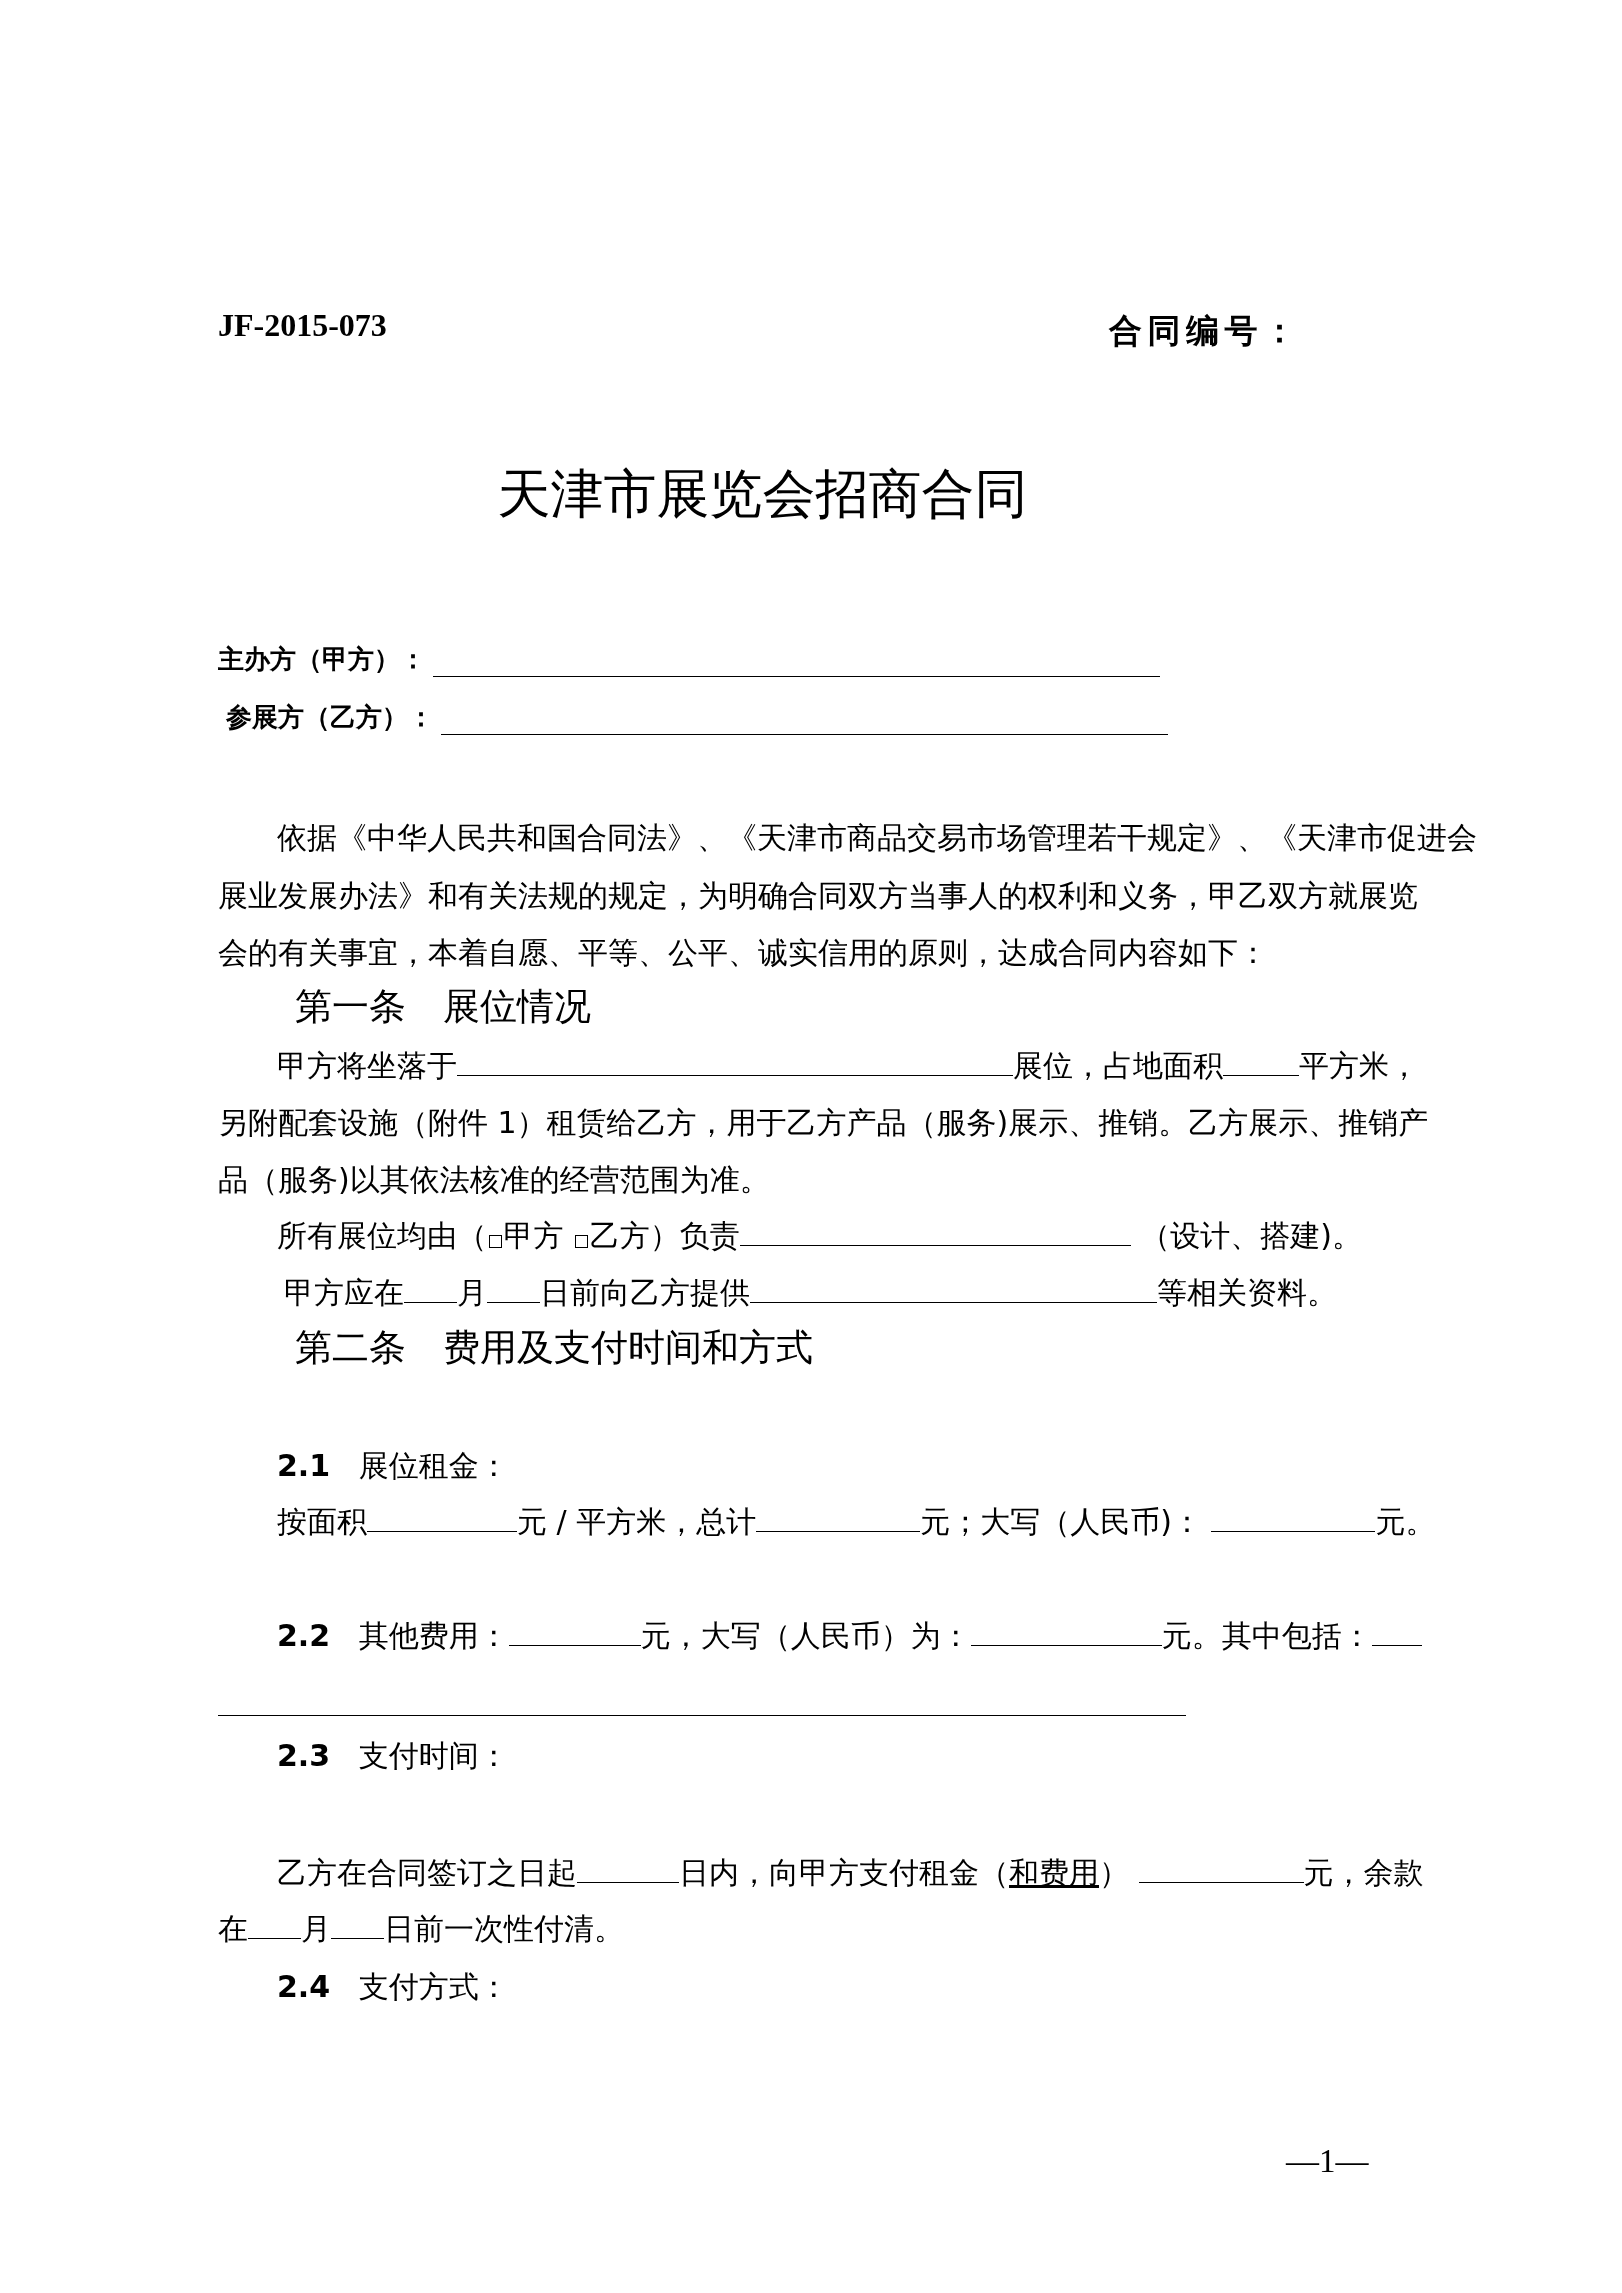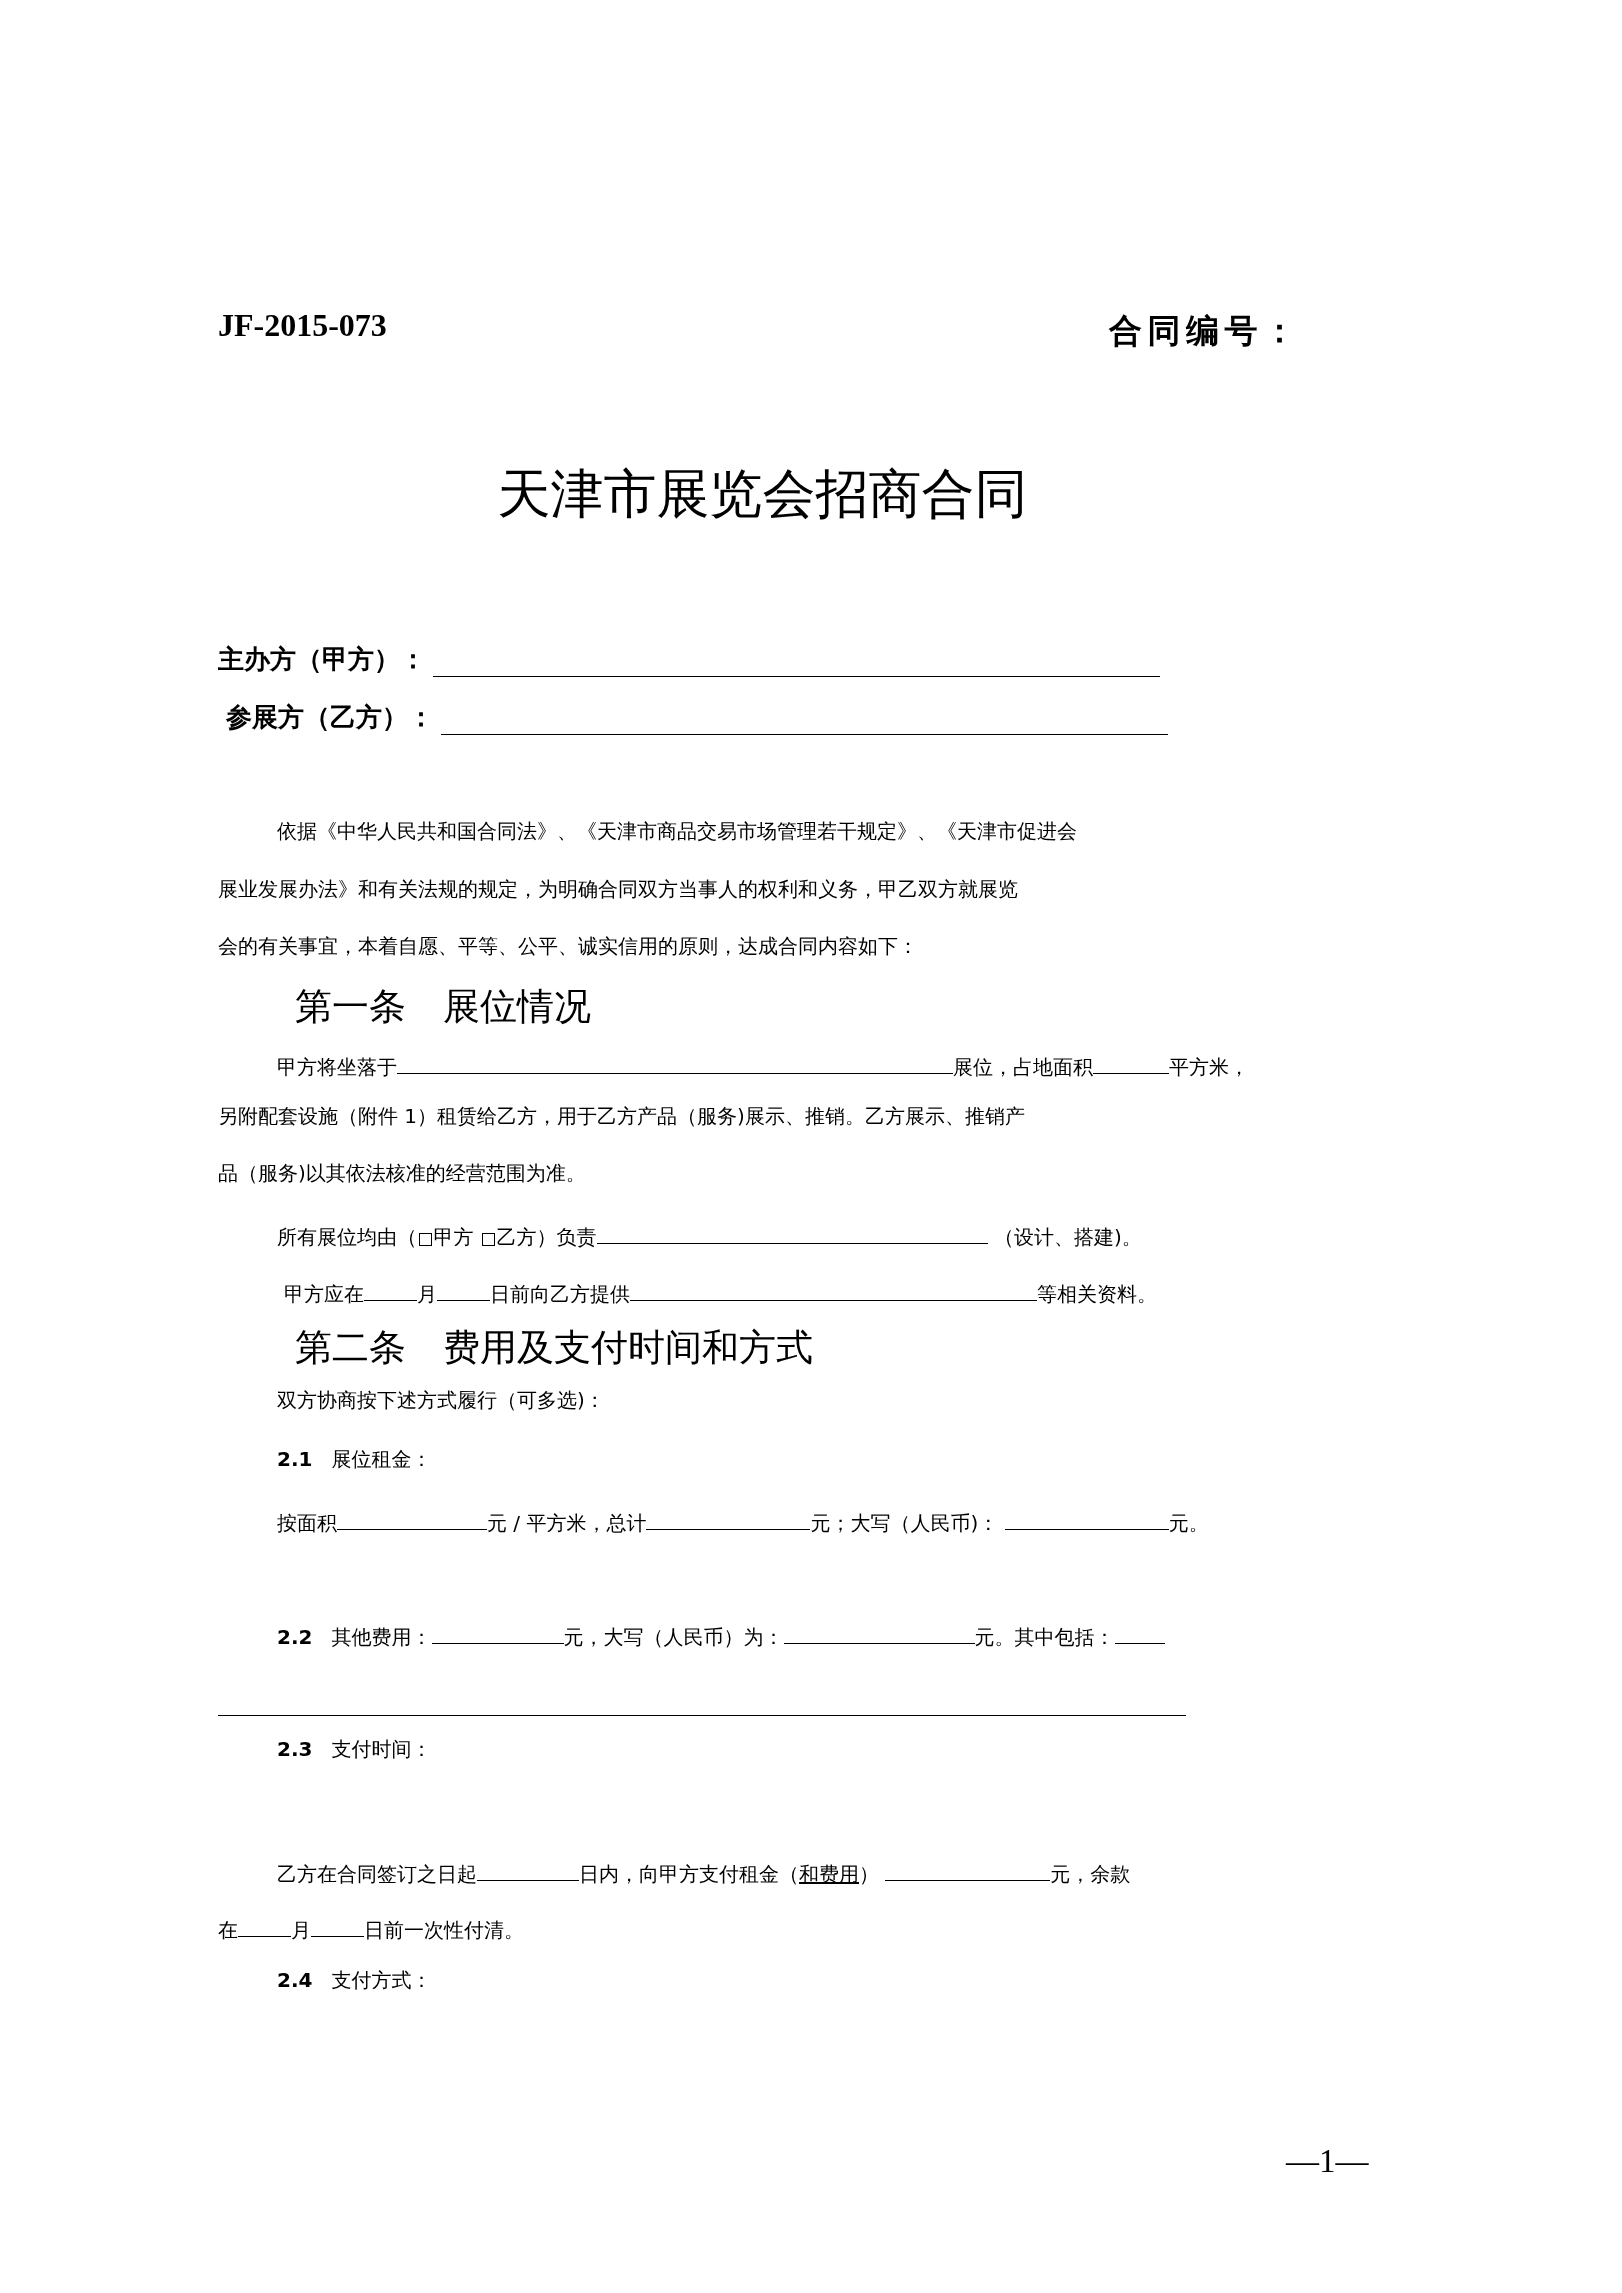--- a/index.html
+++ b/index.html
@@ -6,21 +6,21 @@
   body { width: 1623px; height: 2294px; position: relative; overflow: hidden; color: #000; }
   .page { position: absolute; left: 0; top: 0; width: 1623px; height: 2294px; background: #fff; }
   .sans { font-family: "DejaVu Sans", "Liberation Sans", sans-serif; }
   .serif { font-family: "Liberation Serif", "DejaVu Serif", serif; }
   .abs { position: absolute; white-space: nowrap; }
   .code { left: 218px; top: 307px; font-size: 32px; font-weight: bold; }
   .contract-no { left: 1109px; top: 309px; font-size: 33px; letter-spacing: 5.5px; font-weight: bold; }
   .title { left: 0; width: 1525px; text-align: center; top: 459px; font-size: 53px; }
   .party { left: 218px; font-size: 26px; font-weight: bold; }
   .party .blank { display: inline-block; width: 727px; border-bottom: 1.8px solid #000; height: 27px; vertical-align: bottom; margin-left: 7.3px; }
-  .line { left: 218px; font-size: 20px; }
+  .line { left: 218px; font-size: 30px; }
   .ind { left: 277px; }
   .ind2 { left: 284px; }
   .heading { left: 295px; font-size: 37px; }
   .u { display: inline-block; border-bottom: 1.8px solid #000; height: 27px; vertical-align: baseline; }
   .ul { text-decoration: underline; }
   .b { font-weight: bold; }
   .box { display: inline-block; width: 11px; height: 11px; border: 1.4px solid #000; vertical-align: -1.8px; margin: 0 1.8px; }
   .pagenum { left: 1286px; top: 2143px; font-size: 33px; }
   .fullrule { position: absolute; left: 218px; top: 1715px; width: 968px; border-top: 1.8px solid #000; }
 </style>
@@ -55,21 +55,20 @@
 
   <div class="abs sans line ind" style="top:1216px;">
     <span>所有展位均由（</span><span class="box"></span><span>甲方</span>&nbsp;<span class="box"></span><span>乙方）负责</span><span class="u" style="width:391px;"></span>&nbsp;<span>（设计、搭建)。</span>
   </div>
   <div class="abs sans line ind2" style="top:1273px;">
     <span>甲方应在</span><span class="u" style="width:53px;"></span><span>月</span><span class="u" style="width:53px;"></span><span>日前向乙方提供</span><span class="u" style="width:407px;"></span><span>等相关资料。</span>
   </div>
 
   <div class="abs sans heading" style="top:1323px;">第二条　费用及支付时间和方式</div>
 
-  <div class="abs sans line ind" style="top:1387px;">双方协商按下述方式履行（可多选)：</div>
 
   <div class="abs sans line ind" style="top:1446px;">
     <span class="b">2.1</span>&nbsp;&nbsp;&nbsp;<span>展位租金：</span>
   </div>
 
   <div class="abs sans line ind" style="top:1502px;">
     <span>按面积</span><span class="u" style="width:150px;"></span><span>元 / 平方米，总计</span><span class="u" style="width:164px;"></span><span>元；大写（人民币)：</span>&nbsp;<span class="u" style="width:164px;"></span><span>元。</span>
   </div>
 
   <div class="abs sans line ind" style="top:1616px;">

